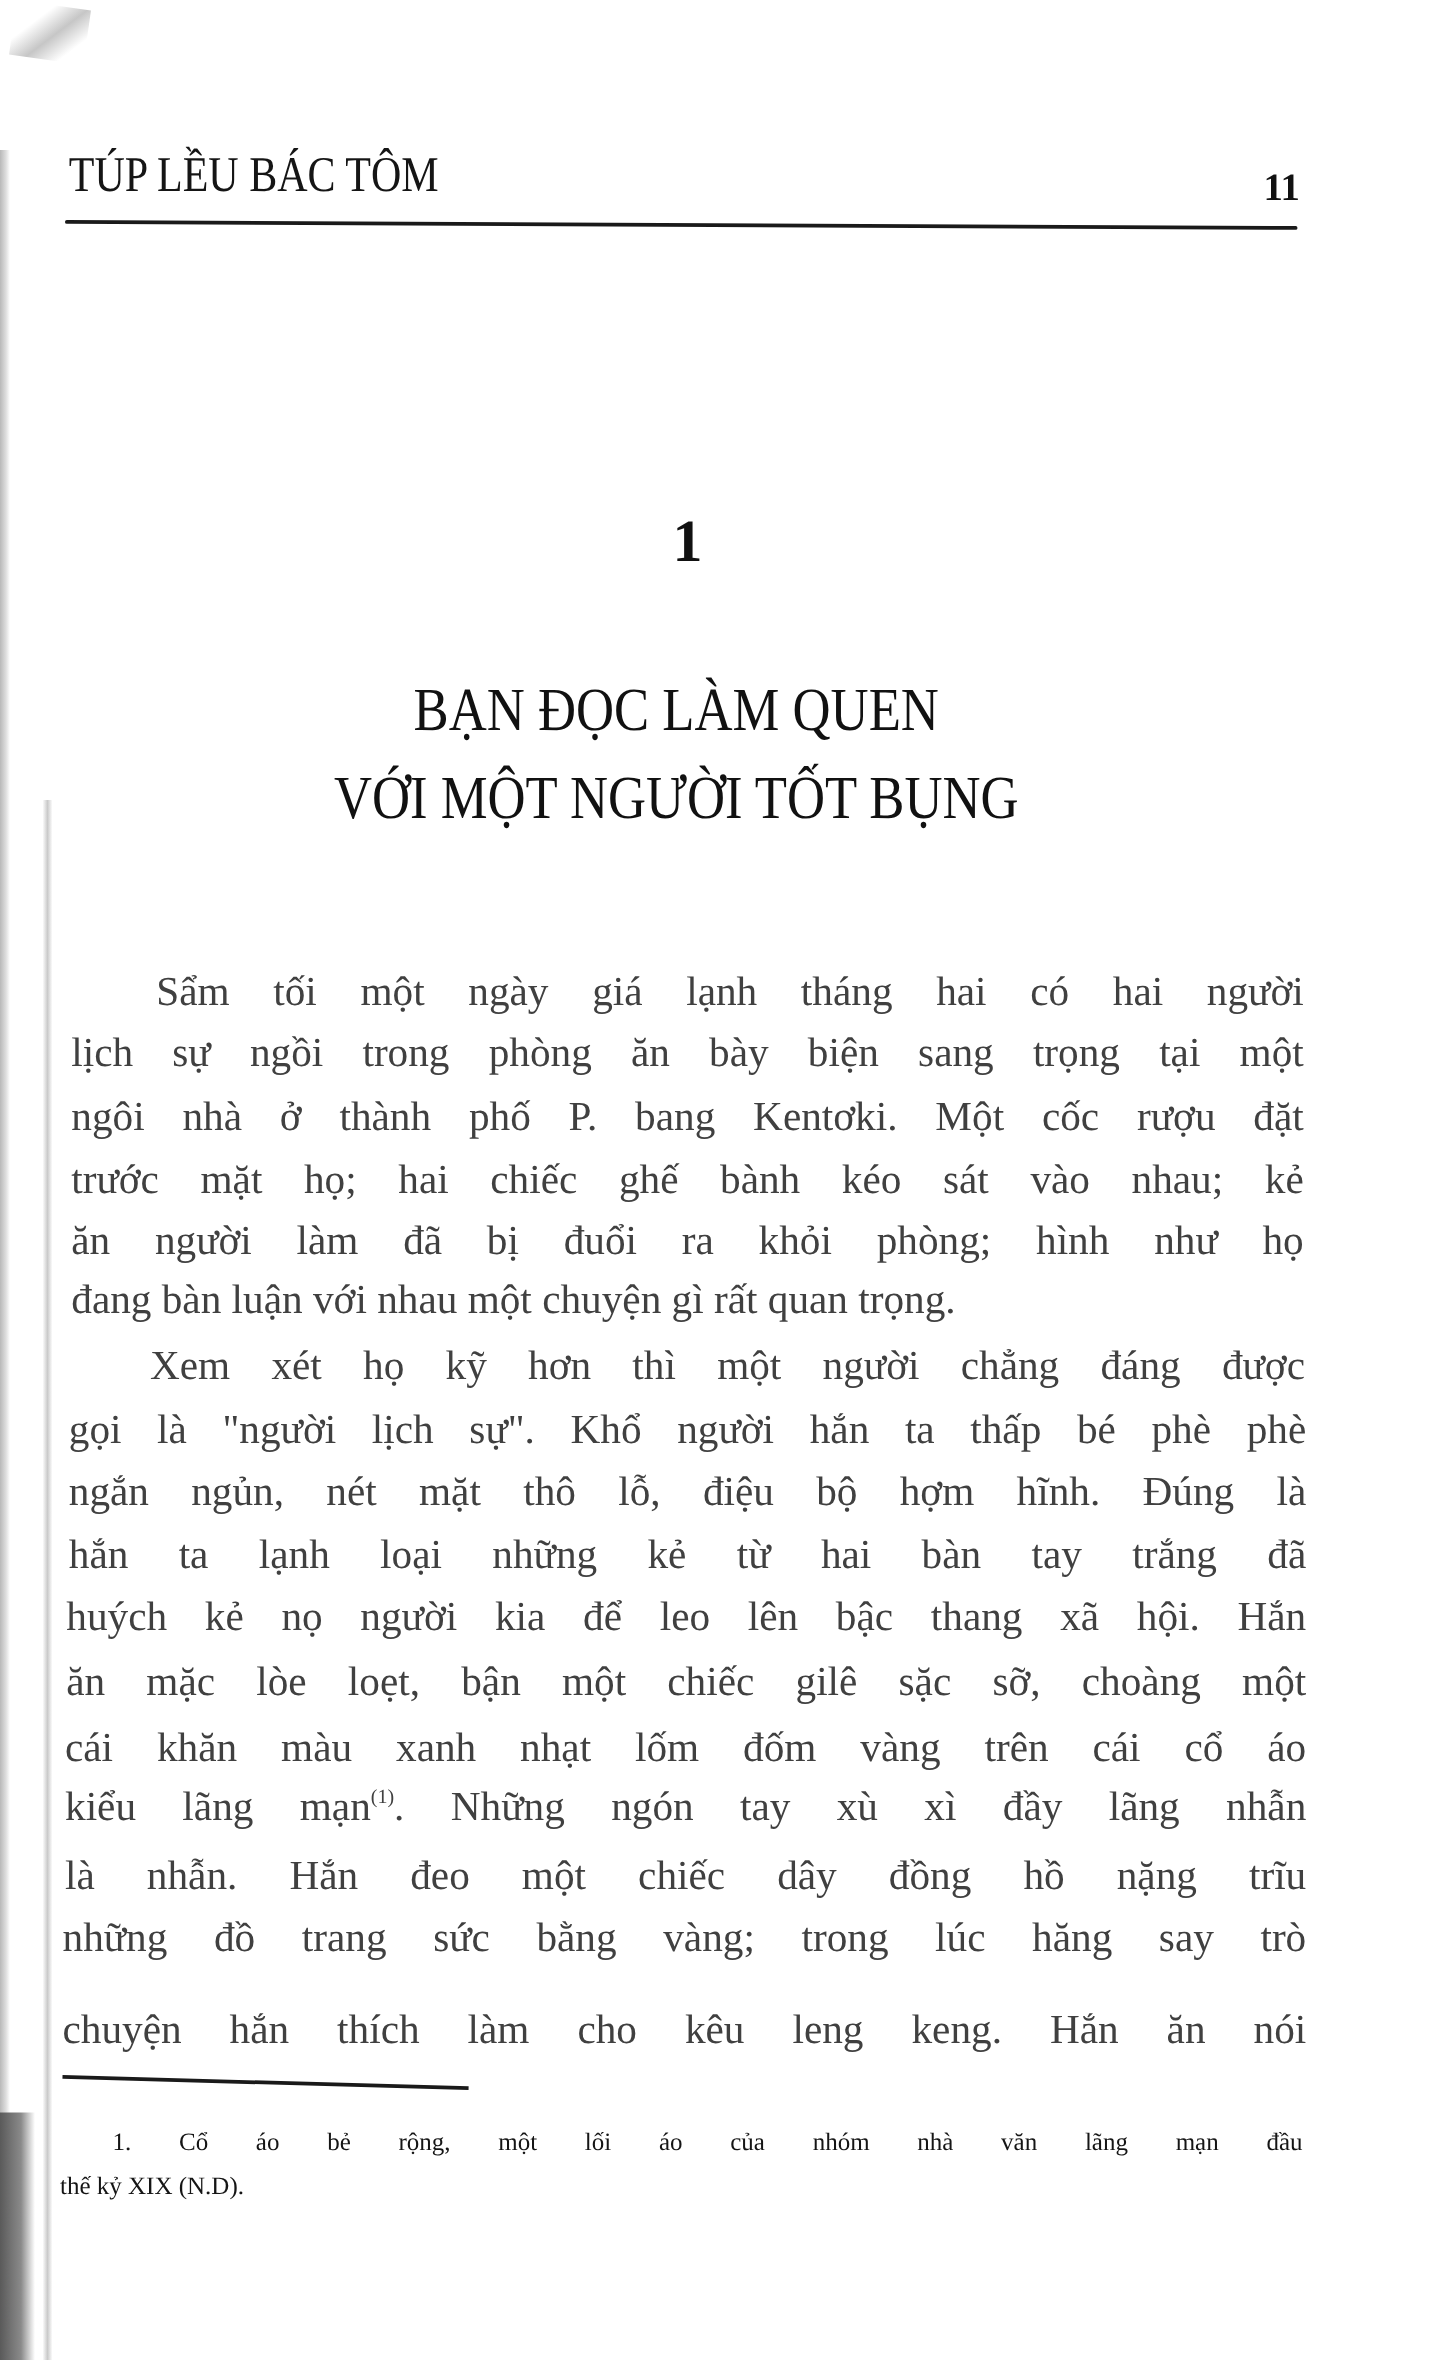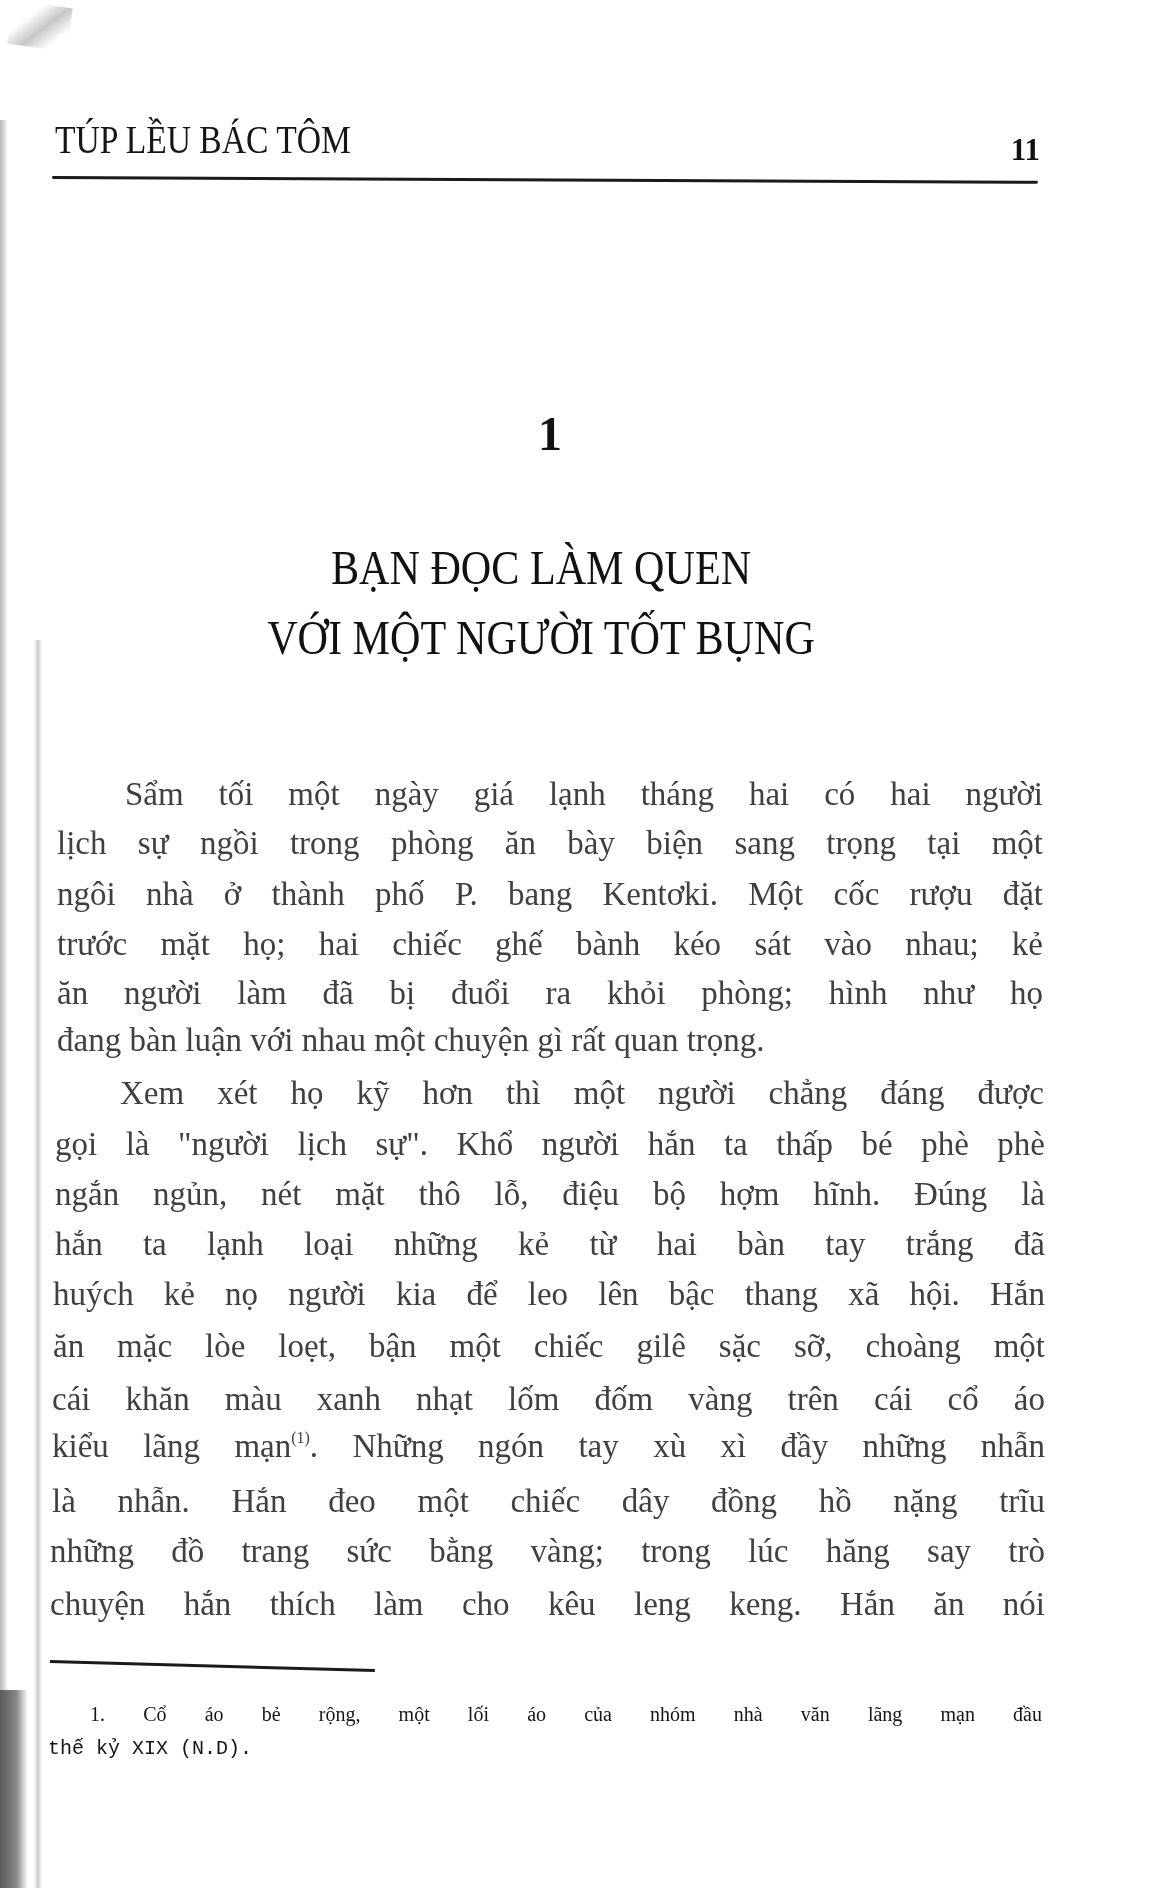--- a/index.html
+++ b/index.html
@@ -62,21 +62,21 @@
   .body-line span.ln { display: block; white-space: normal; }
   sup.fn-ref { font-size: 16px; vertical-align: 14px; line-height: 0; }
   .footnote-rule {
     position: absolute; left: 50px; top: 1660px; width: 325px; height: 3px;
     background: #1a1a1a; transform: rotate(1.6deg); transform-origin: left center;
   }
   .footnote-line {
     position: absolute; font-size: 20px; line-height: 32px; color: #151515;
     text-align: justify; text-align-last: justify; white-space: nowrap;
   }
-  .footnote-line.last { text-align-last: left; font-family: Liberation Mono, monospace; }
+  .footnote-line.last { text-align-last: left; }
 </style>
 </head>
 <body>
 
 <div class="corner-fold"></div>
 <div class="edge-shadow-outer"></div>
 <div class="edge-shadow-inner"></div>
 <div class="edge-shadow-bottom"></div>
 
 <div>
@@ -130,30 +130,30 @@
     <div class="body-line" style="left:53px; width:992px; top:1272px;">
         <span class="ln" style="text-align-last: justify; text-align: justify;">huých kẻ nọ người kia để leo lên bậc thang xã hội. Hắn</span>
       </div>
     <div class="body-line" style="left:53px; width:992px; top:1324px;">
         <span class="ln" style="text-align-last: justify; text-align: justify;">ăn mặc lòe loẹt, bận một chiếc gilê sặc sỡ, choàng một</span>
       </div>
     <div class="body-line" style="left:52px; width:993px; top:1377px;">
         <span class="ln" style="text-align-last: justify; text-align: justify;">cái khăn màu xanh nhạt lốm đốm vàng trên cái cổ áo</span>
       </div>
     <div class="body-line" style="left:52px; width:993px; top:1424px;">
-        <span class="ln" style="text-align-last: justify; text-align: justify;"><span>kiểu lãng mạn</span><sup class="fn-ref">(1)</sup><span>. Những ngón tay xù xì đầy những nhẫn</span></span>
+        <span class="ln" style="text-align-last: justify; text-align: justify;"><span>kiểu lãng mạn</span><sup class="fn-ref">(1)</sup><span>. Những ngón tay xù xì đầy lãng nhẫn</span></span>
       </div>
     <div class="body-line" style="left:52px; width:993px; top:1479px;">
         <span class="ln" style="text-align-last: justify; text-align: justify;">là nhẫn. Hắn đeo một chiếc dây đồng hồ nặng trĩu</span>
       </div>
     <div class="body-line" style="left:50px; width:995px; top:1529px;">
         <span class="ln" style="text-align-last: justify; text-align: justify;">những đồ trang sức bằng vàng; trong lúc hăng say trò</span>
       </div>
     <div class="body-line" style="left:50px; width:995px; top:1582px;">
-        <span class="ln" style="text-align-last: justify; text-align: justify;">chuyện hắn thích làm cho kêu leng keng. Hắn ăn nói</span>
+        <span class="ln" style="text-align-last: justify; text-align: justify; margin-top: 20px;">chuyện hắn thích làm cho kêu leng keng. Hắn ăn nói</span>
       </div>
   </div>
 </div>
 
 <div>
   <div class="footnote-rule"></div>
   <div class="footnote-line" style="left:90px; width:952px; top:1698px;">
       <span style="display: block; white-space: normal; text-align-last: justify; text-align: justify;">1. Cổ áo bẻ rộng, một lối áo của nhóm nhà văn lãng mạn đầu</span>
     </div>
   <div class="footnote-line last" style="left:48px; width:400px; top:1733px;">

